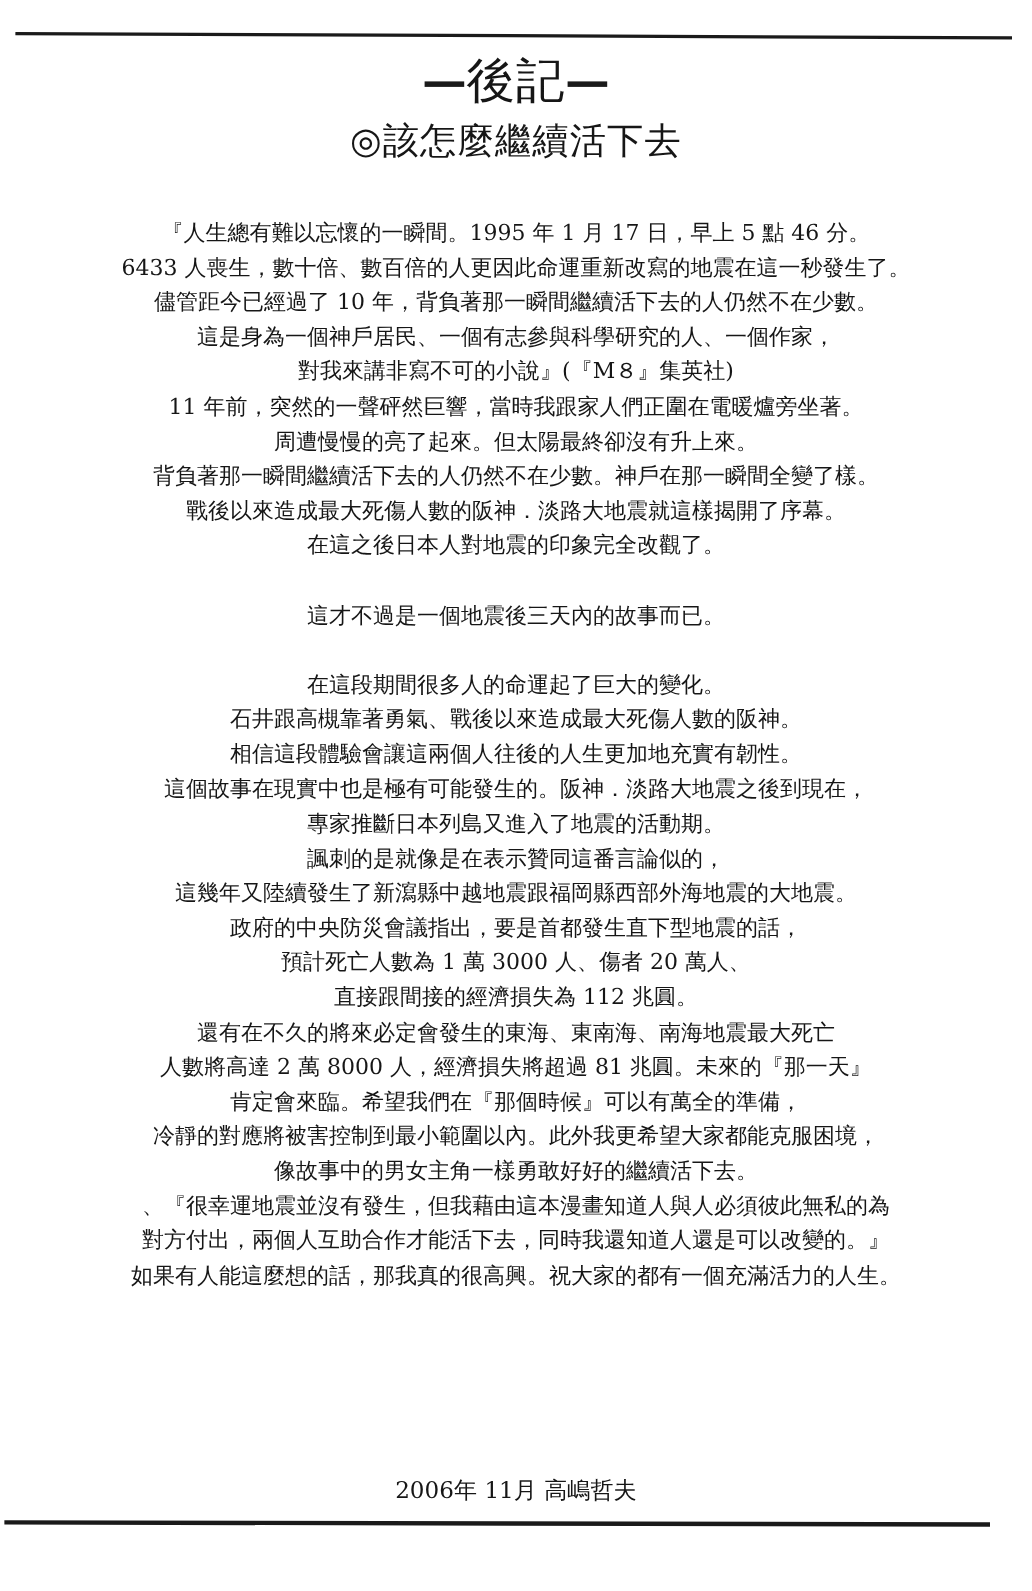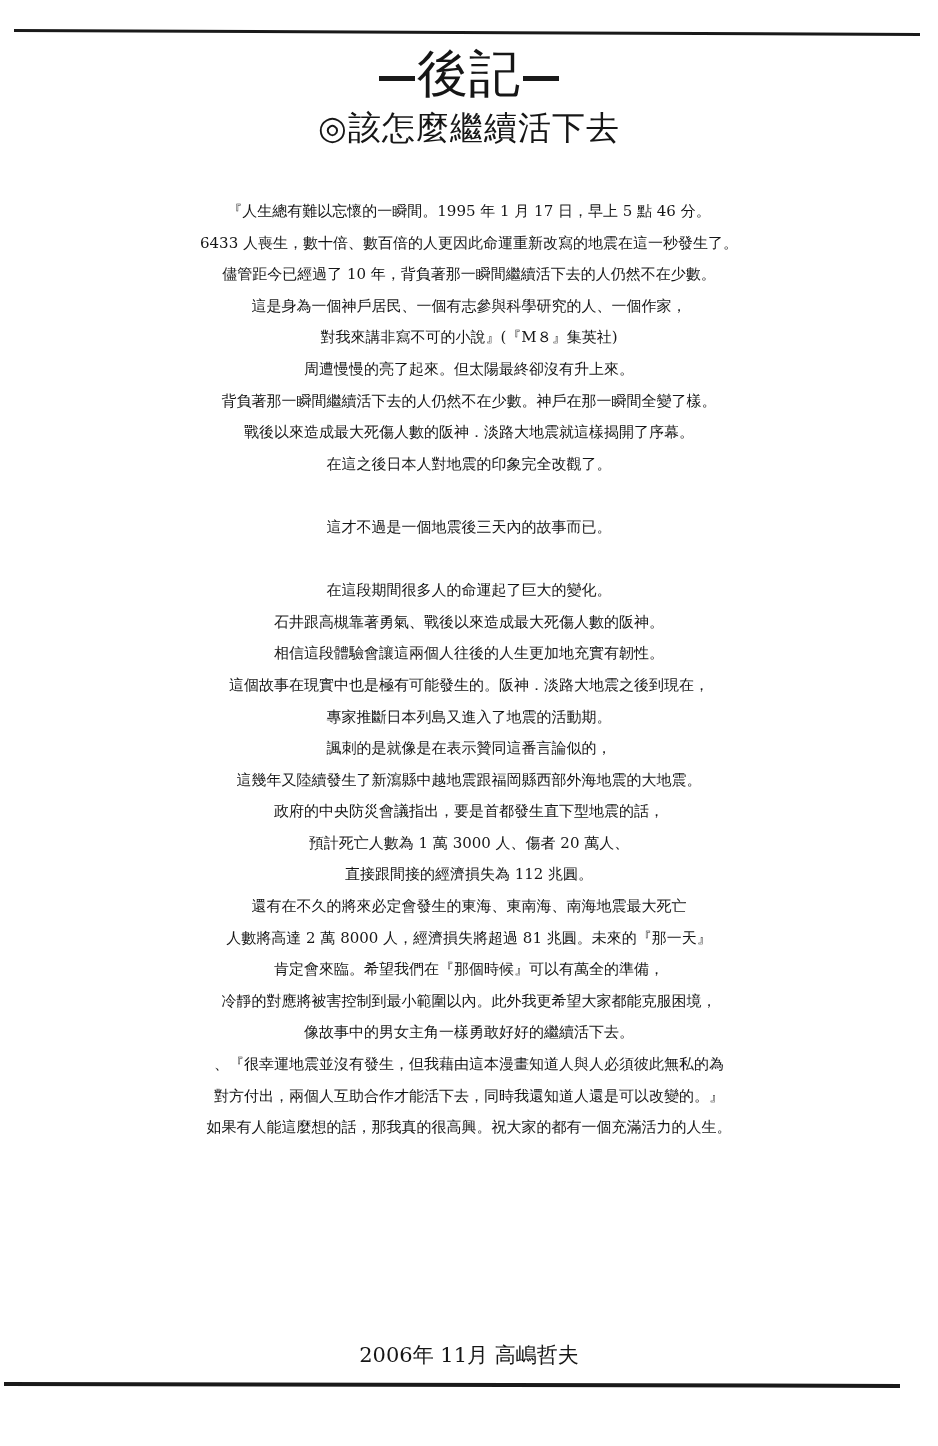--- a/index.html
+++ b/index.html
@@ -5,31 +5,31 @@
   html, body { margin:0; padding:0; }
   body {
     width:938px; height:1446px; background:#ffffff; position:relative; overflow:hidden;
     font-family:"DejaVu Serif","Liberation Serif",serif; color:#161616;
   }
   .rule { position:absolute; height:3px; background:#1a1a1a; transform-origin:left center; }
   .rule.top { left:14px; top:29px; width:906px; transform:rotate(0.25deg); }
   .rule.bottom { left:4px; top:1382px; width:896px; transform:rotate(0.12deg); height:3.5px; }
   .title {
     position:absolute; left:0; width:938px; top:48px; text-align:center;
-    font-size:51px; line-height:52px; letter-spacing:1px; font-weight:normal;
+    font-size:44px; line-height:52px; letter-spacing:1px; font-weight:normal;
   }
   .title .dash { display:inline-block; width:36px; height:5px; background:#1a1a1a; vertical-align:middle; margin:0 2px; }
   .subtitle {
     position:absolute; left:0; width:938px; top:106px; text-align:center;
     font-family:"DejaVu Sans","Liberation Sans",sans-serif; font-weight:normal;
     font-size:33px; line-height:44px; letter-spacing:1px;
   }
   .body-lines { position:absolute; left:0; top:196px; width:938px; }
   .line {
-    height:31.6px; line-height:31.6px; text-align:center; font-size:15px; white-space:nowrap;
+    height:31.6px; line-height:31.6px; text-align:center; font-size:20px; white-space:nowrap;
   }
   .line.blank { height:31.6px; }
   .signature {
     position:absolute; left:0; width:938px; top:1340px; text-align:center;
     font-size:21px; line-height:30px;
   }
 </style>
 </head>
 <body>
 
@@ -40,20 +40,21 @@
 </div>
 
 <div class="subtitle">◎該怎麼繼續活下去</div>
 
 <div class="body-lines">
   <div class="line">『人生總有難以忘懷的一瞬間。1995 年 1 月 17 日，早上 5 點 46 分。</div>
   <div class="line">6433 人喪生，數十倍、數百倍的人更因此命運重新改寫的地震在這一秒發生了。</div>
   <div class="line">儘管距今已經過了 10 年，背負著那一瞬間繼續活下去的人仍然不在少數。</div>
   <div class="line">這是身為一個神戶居民、一個有志參與科學研究的人、一個作家，</div>
   <div class="line">對我來講非寫不可的小說』(『M８』集英社)</div>
+  <div class="line">11 年前，突然的一聲砰然巨響，當時我跟家人們正圍在電暖爐旁坐著。</div>
   <div class="line">周遭慢慢的亮了起來。但太陽最終卻沒有升上來。</div>
   <div class="line">背負著那一瞬間繼續活下去的人仍然不在少數。神戶在那一瞬間全變了樣。</div>
   <div class="line">戰後以來造成最大死傷人數的阪神．淡路大地震就這樣揭開了序幕。</div>
   <div class="line">在這之後日本人對地震的印象完全改觀了。</div>
   <div class="line blank"></div>
   <div class="line">這才不過是一個地震後三天內的故事而已。</div>
   <div class="line blank"></div>
   <div class="line">在這段期間很多人的命運起了巨大的變化。</div>
   <div class="line">石井跟高槻靠著勇氣、戰後以來造成最大死傷人數的阪神。</div>
   <div class="line">相信這段體驗會讓這兩個人往後的人生更加地充實有韌性。</div>

